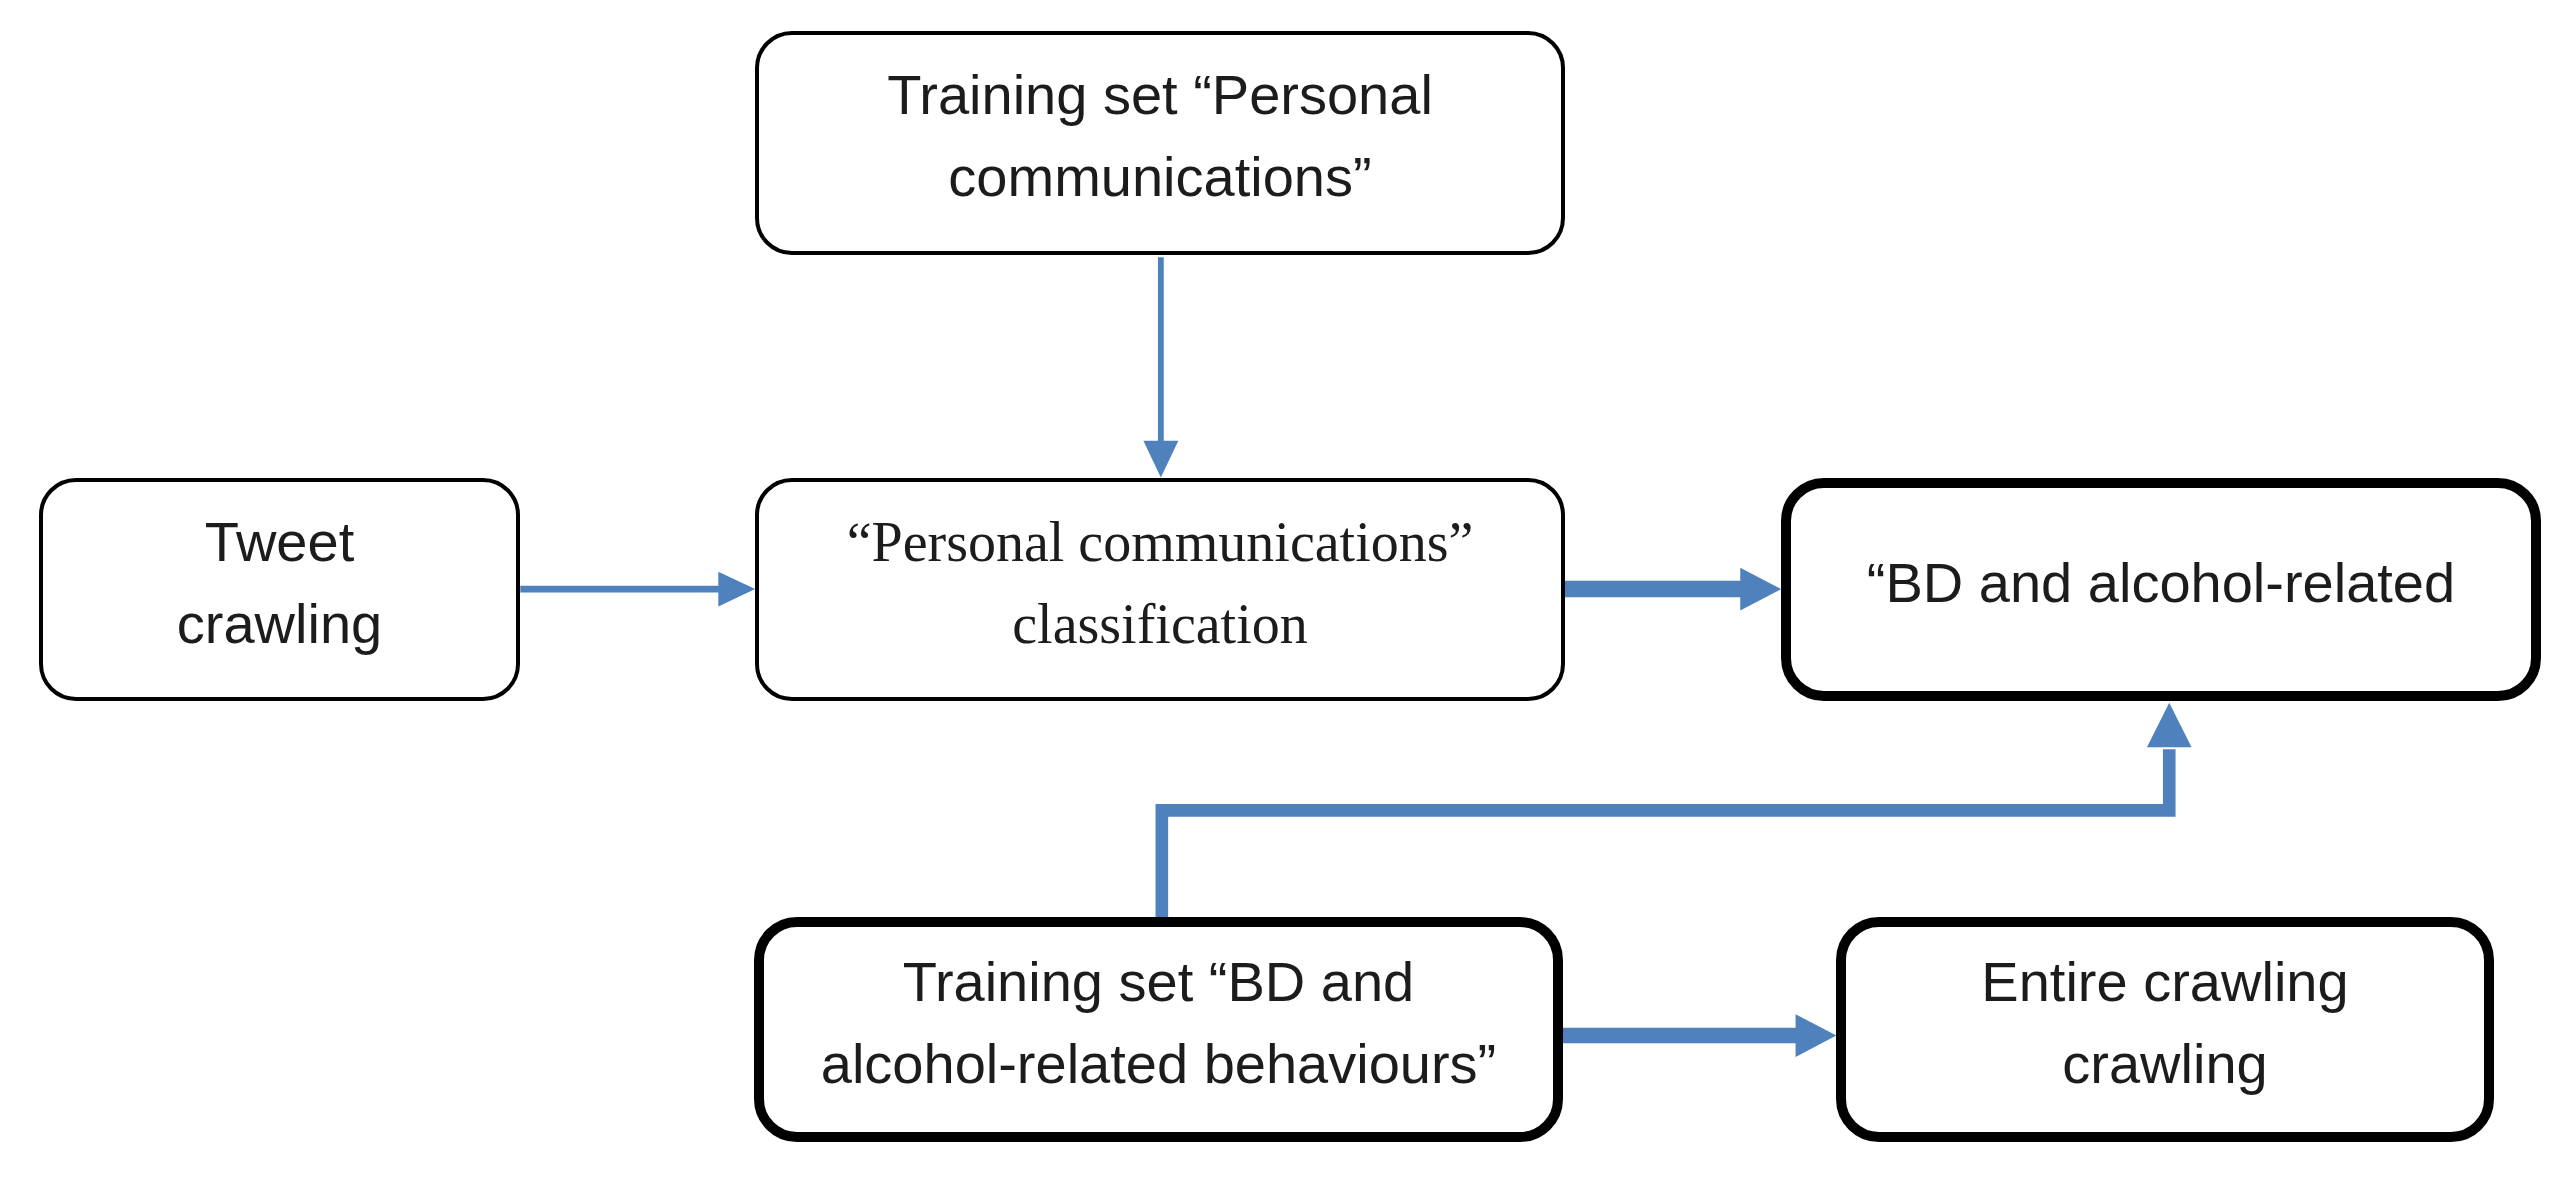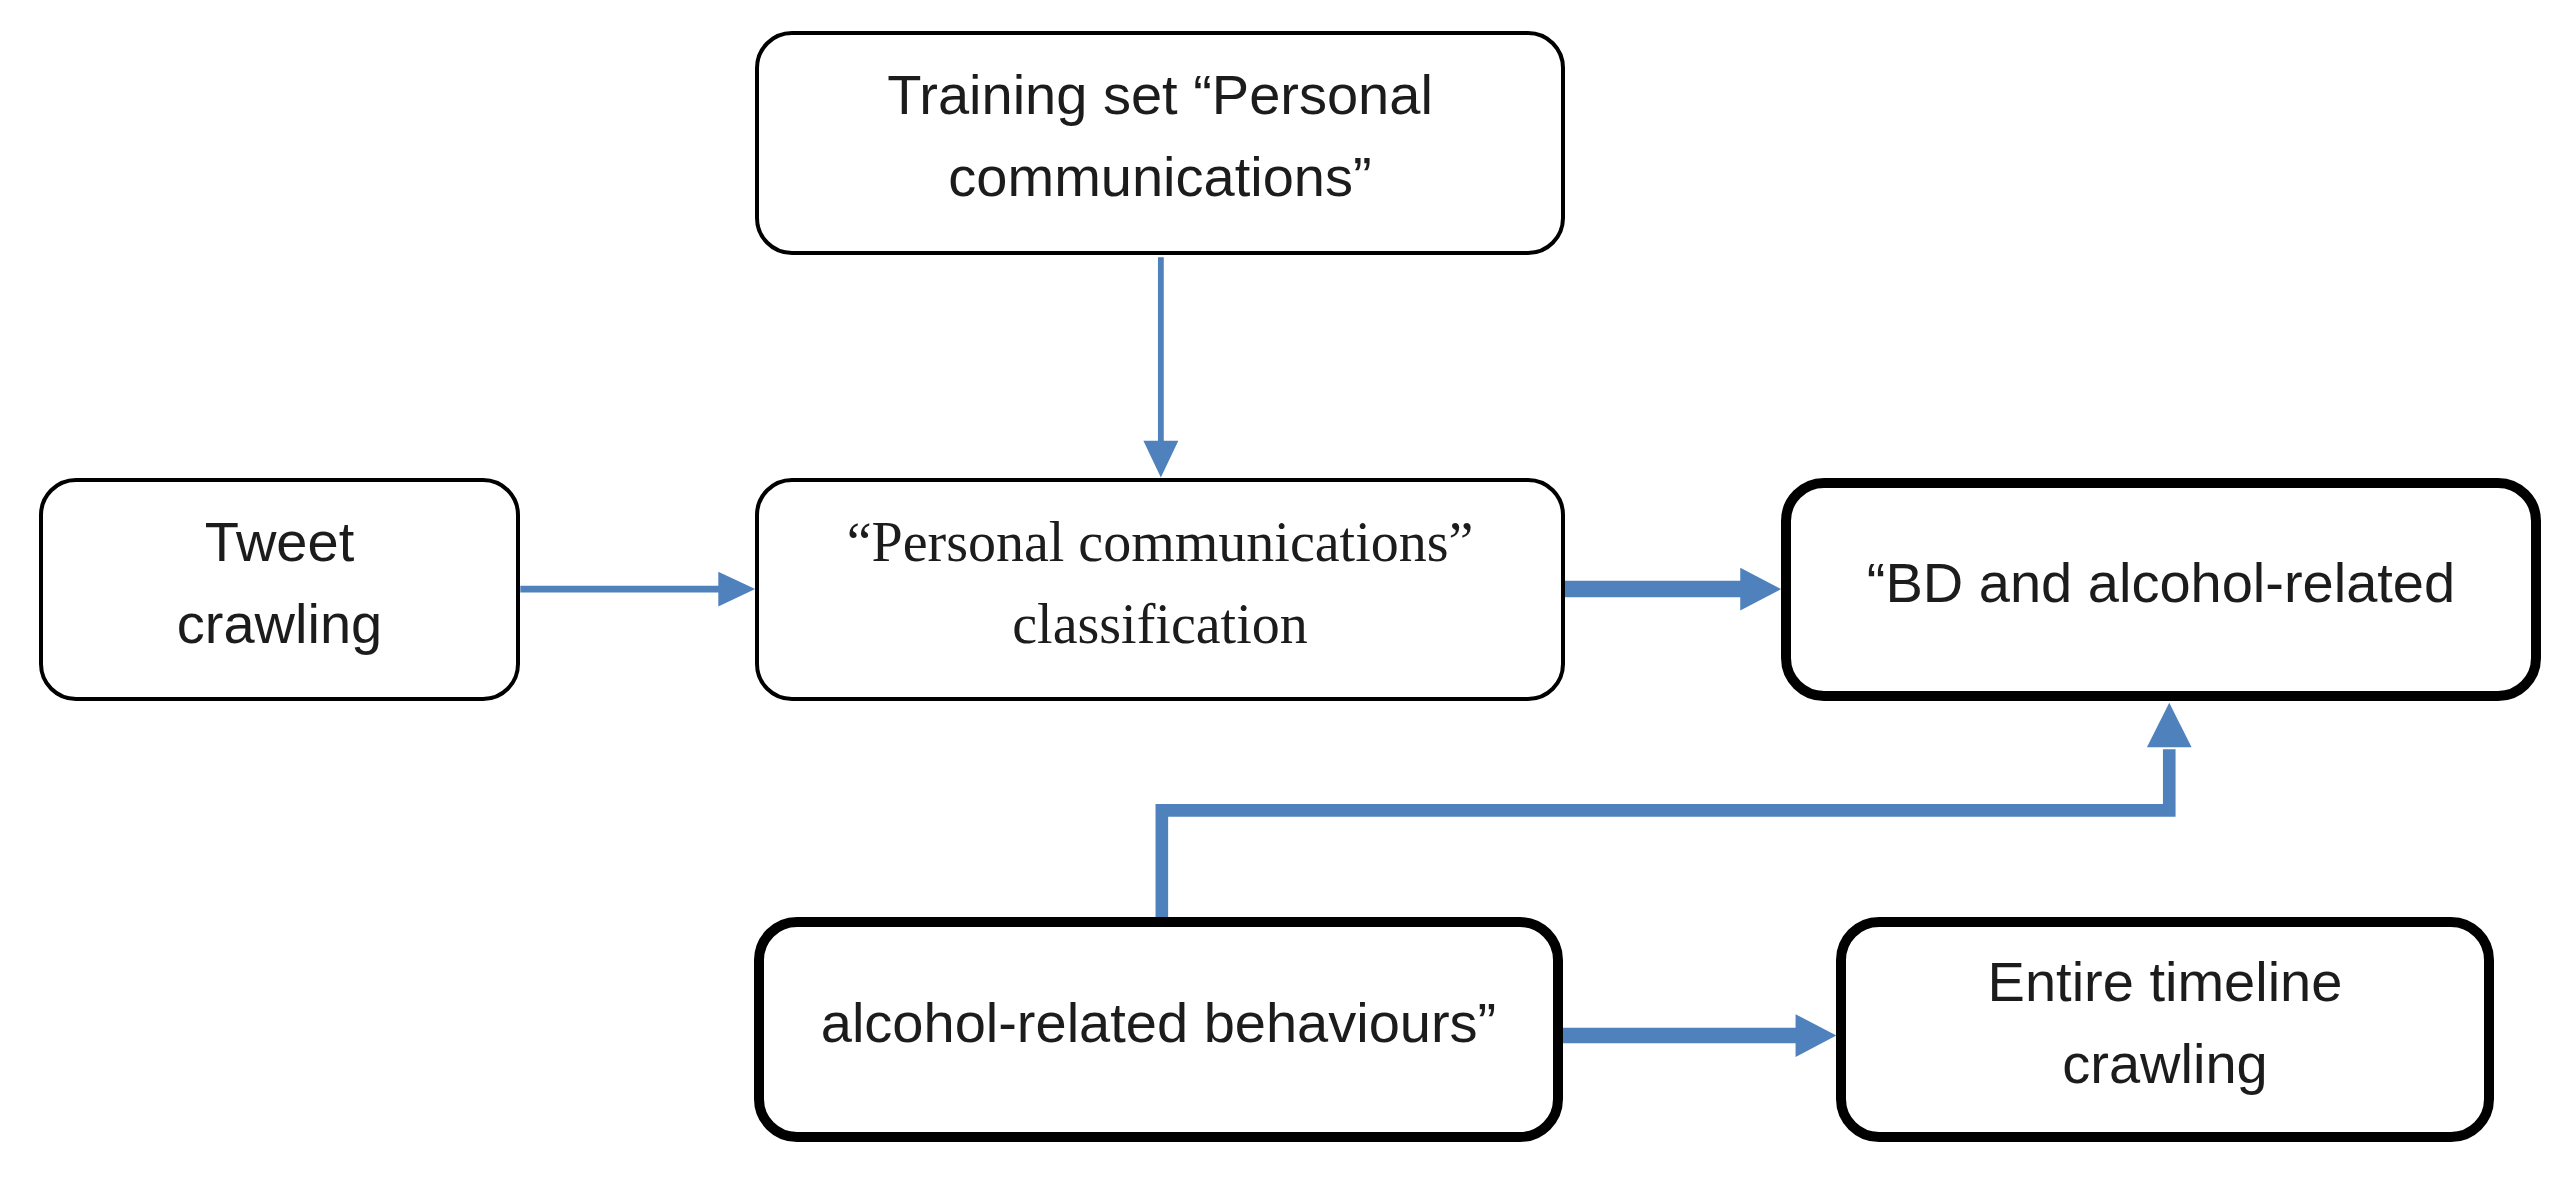--- a/index.html
+++ b/index.html
@@ -94,22 +94,23 @@
   <div class="node thin" id="n-pers-cls">
     <span class="line">“Personal communications”</span>
     <span class="line">classification</span>
   </div>
 
   <div class="node thick" id="n-bd-cls">
     <span class="line">“BD and alcohol-related</span>
   </div>
 
   <div class="node thick" id="n-train-bd">
+    <span class="line">Training set “BD and</span>
     <span class="line">alcohol-related behaviours”</span>
   </div>
 
   <div class="node thick" id="n-timeline">
-    <span class="line">Entire timeline</span>
+    <span class="line">Entire crawling</span>
     <span class="line">crawling</span>
   </div>
 
 </div>
 
 
 </body></html>

